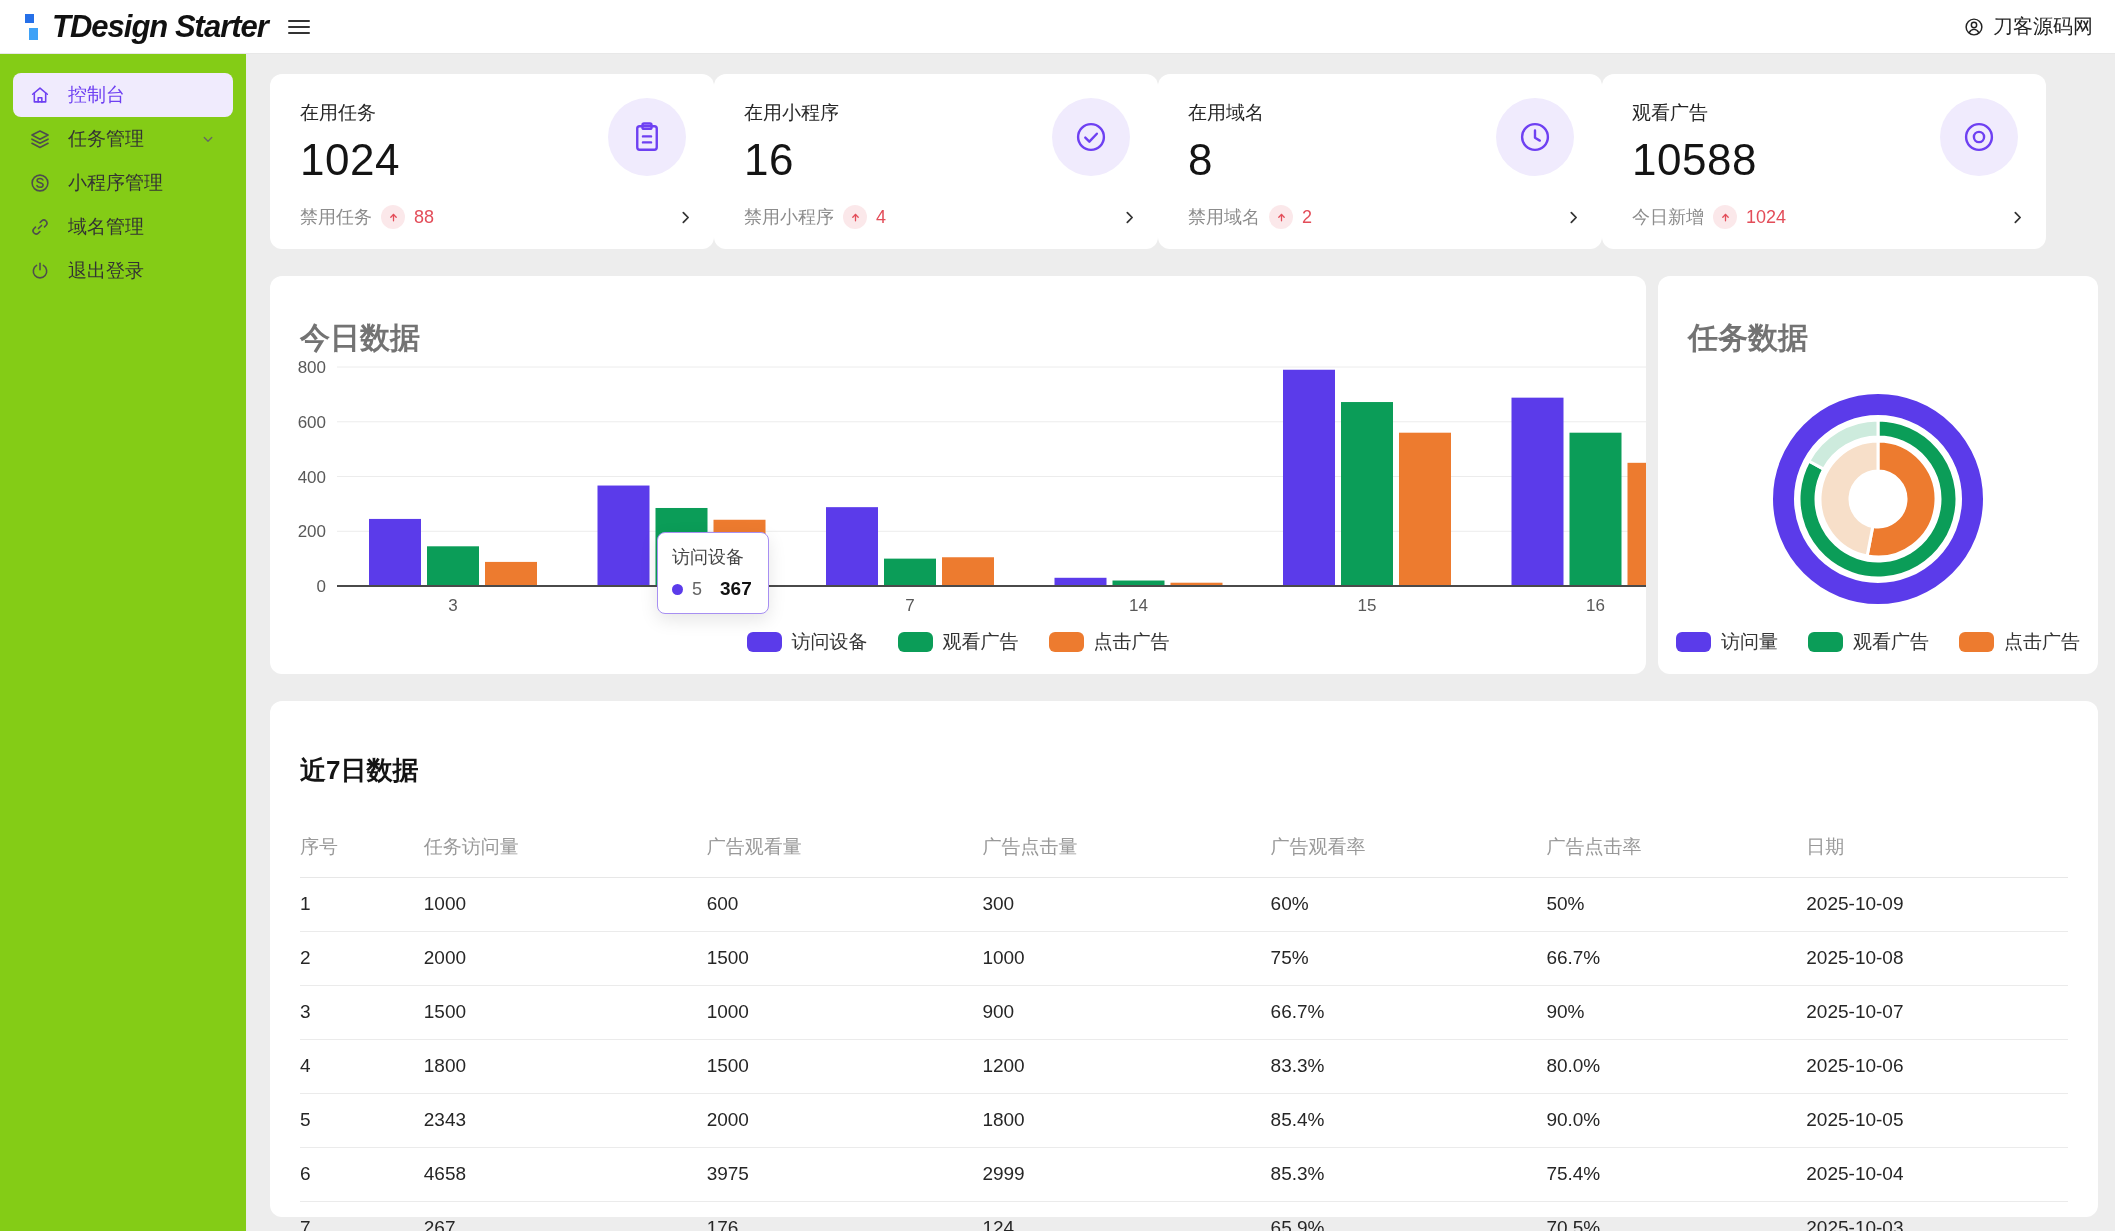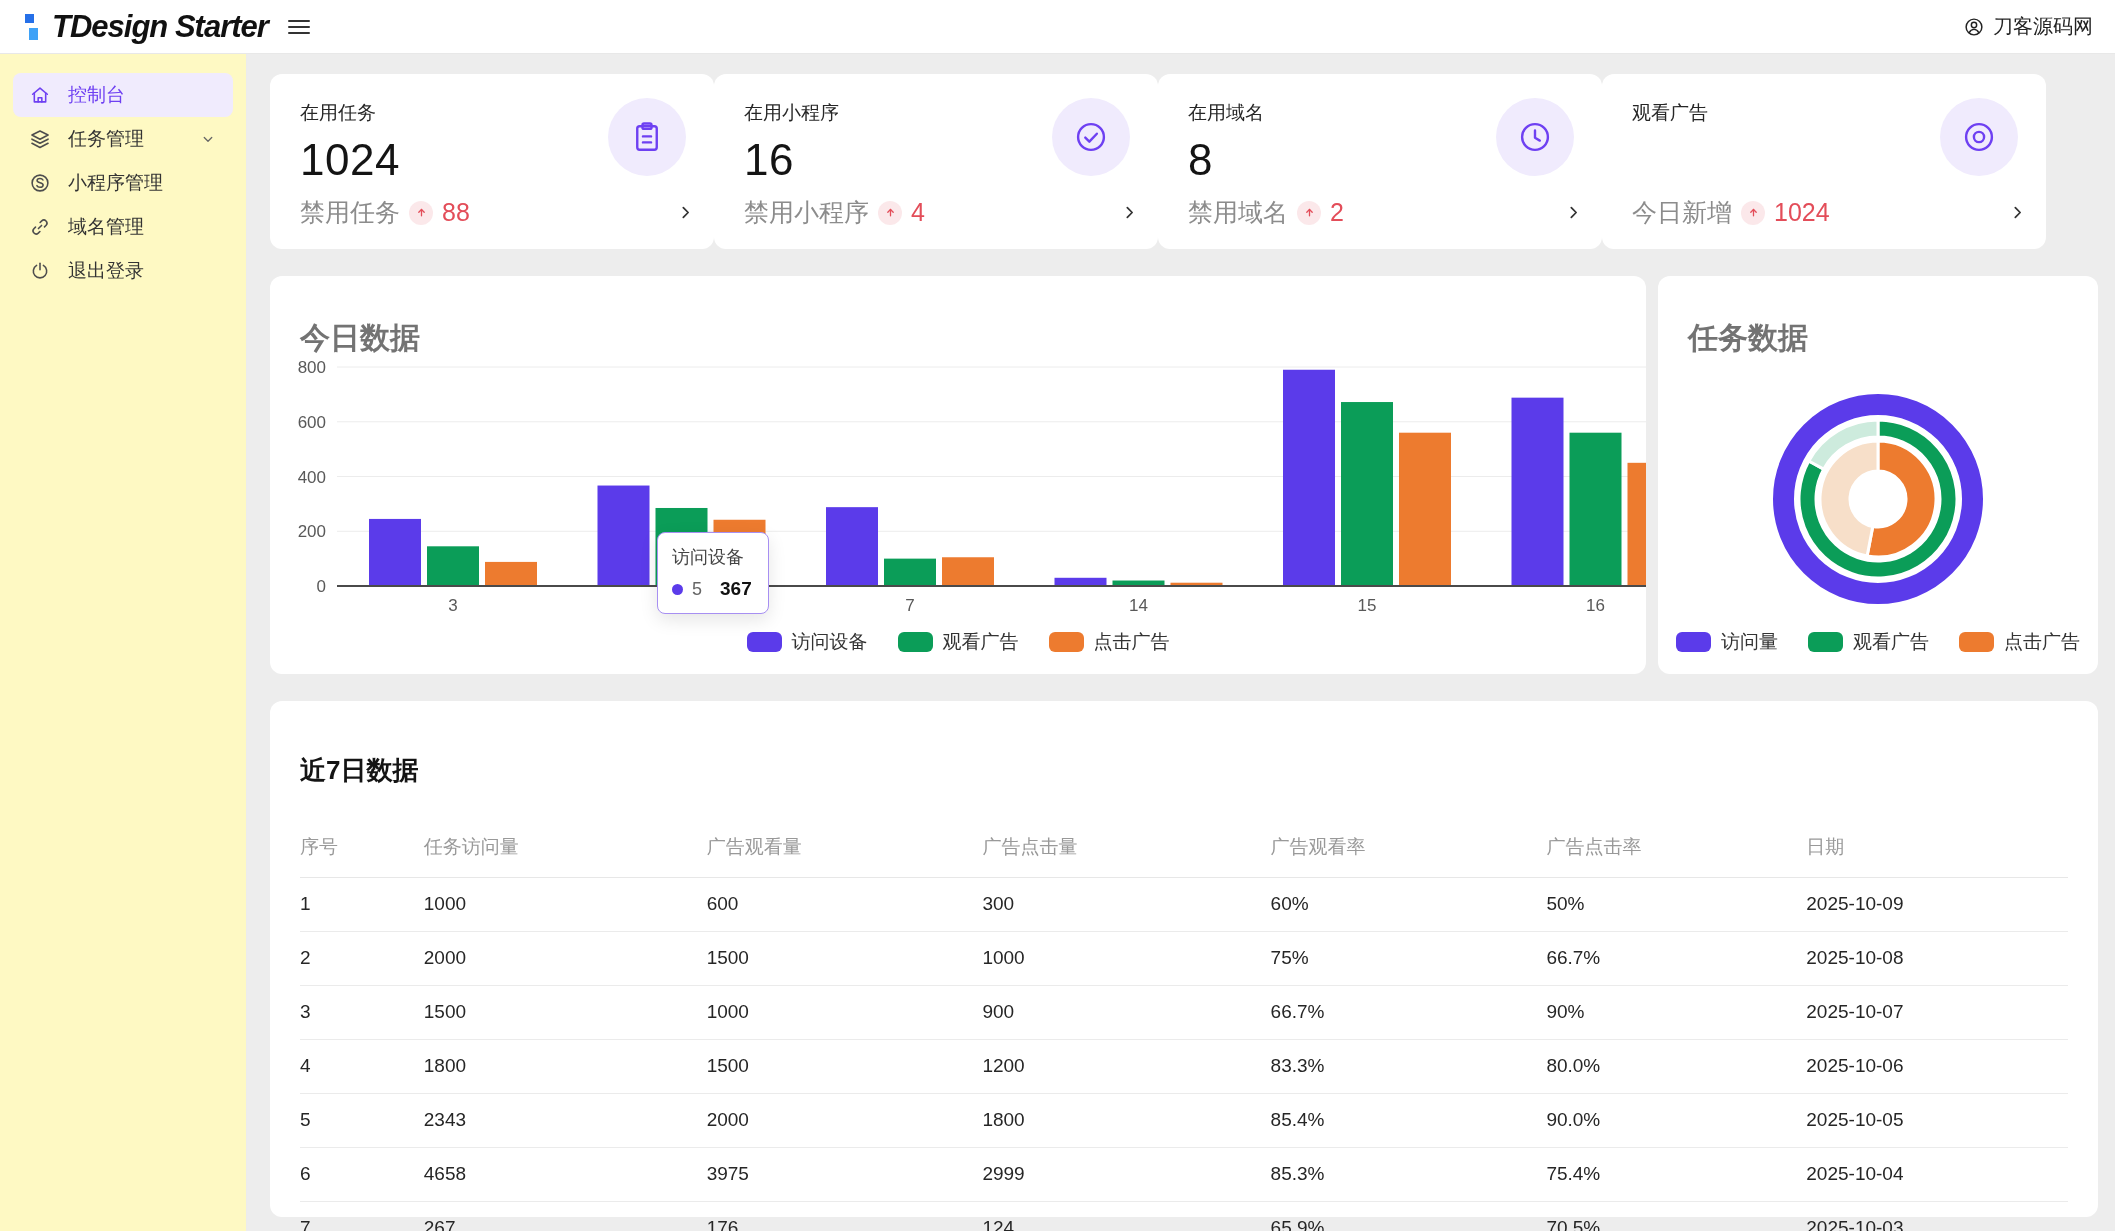--- a/index.html
+++ b/index.html
@@ -19,21 +19,21 @@
   .logo-mark { position:relative; width:16px; height:34px; margin-right:12px; }
   .logo-mark i { position:absolute; display:block; }
   .logo-mark .sq1 { left:1px; top:5px;  width:9px;  height:9px;  background:#2670e8; }
   .logo-mark .sq2 { left:5px; top:19px; width:9px;  height:12px; background:#3fa2f7; }
   .logo-text { font-size:31px; font-weight:bold; font-style:italic; letter-spacing:-1px; color:#111; }
   .hamburger { margin-left:20px; width:22px; cursor:pointer; background:none; border:none; padding:0; }
   .hamburger i { display:block; height:2px; background:#333; margin:4px 0; border-radius:1px; }
   .header-right { margin-left:auto; display:flex; align-items:center; gap:8px; font-size:20px; color:#222; cursor:pointer; }
   
   .sidebar {
-    position:absolute; top:54px; left:0; bottom:0; width:247px; background:#fef9c3;
+    position:absolute; top:54px; left:0; bottom:0; width:247px; background:#84cc16;
     border-right:1px solid #ececec; z-index:10;
   }
   .menu { padding-top:19px; }
   .menu-item {
     height:44px; margin:0 13px; border-radius:8px; display:flex; align-items:center;
     padding:0 16px; font-size:19px; color:#333; cursor:pointer;
   }
   .menu-item .mi-icon { display:flex; margin-right:17px; color:#4d4d4d; }
   .menu-item.active { background:#f0ebfd; color:#6e40f2; }
   .menu-item.active .mi-icon { color:#6e40f2; }
@@ -43,21 +43,21 @@
   .card { background:#fff; border-radius:12px; }
   
   .stat-row { display:flex; }
   .stat-card { width:444px; height:175px; position:relative; padding:26px 30px; }
   .stat-title { font-size:19px; color:#262626; }
   .stat-value { font-size:44px; font-weight:500; margin-top:9px; letter-spacing:.5px; color:#141414; }
   .stat-icon {
     position:absolute; top:24px; right:28px; width:78px; height:78px; border-radius:50%;
     background:#f0ebfd; color:#6e40f2; display:flex; align-items:center; justify-content:center;
   }
-  .stat-footer { position:absolute; left:30px; right:18px; bottom:20px; display:flex; align-items:center; font-size:25px; color:#8c8c8c; }
+  .stat-footer { position:absolute; left:30px; right:18px; bottom:20px; display:flex; align-items:center; font-size:18px; color:#8c8c8c; }
   .trend-badge { width:24px; height:24px; border-radius:50%; background:rgba(227,77,89,.13); color:#e34d59; display:flex; align-items:center; justify-content:center; margin:0 9px; }
   .trend-value { color:#e34d59; }
   .card-arrow { margin-left:auto; color:#333; display:flex; cursor:pointer; }
   
   .charts-row { display:flex; gap:12px; margin-top:27px; }
   .chart-card { position:relative; height:398px; overflow:hidden; }
   .bar-card { width:1376px; }
   .donut-card { width:440px; }
   .chart-title { position:absolute; top:12px; left:30px; font-size:30px; font-weight:bold; color:#737373; }
   #bar-chart   { position:absolute; left:0; top:73px; }
@@ -242,20 +242,21 @@
           <span class="trend-value">2</span>
           <span class="card-arrow">
             <svg width="21" height="21" viewBox="0 0 24 24" fill="none" stroke="currentColor" stroke-width="2" stroke-linecap="round" stroke-linejoin="round">
               <path d="M9.5 6.5 15 12l-5.5 5.5"></path>
             </svg>
           </span>
         </div>
       </div>
       <div class="card stat-card">
         <div class="stat-title">观看广告</div>
+        <div class="stat-value">10588</div>
         <div class="stat-icon">
           <svg width="36" height="36" viewBox="0 0 24 24" fill="none" stroke="currentColor" stroke-width="1.6" stroke-linecap="round" stroke-linejoin="round">
             <circle cx="12" cy="12" r="8.6"></circle>
             <circle cx="12" cy="12" r="3.4"></circle>
           </svg>
         </div>
         <div class="stat-footer">
           <span>今日新增</span>
           <span class="trend-badge">
             <svg width="13" height="13" viewBox="0 0 24 24" fill="none" stroke="currentColor" stroke-width="2.4" stroke-linecap="round" stroke-linejoin="round">

